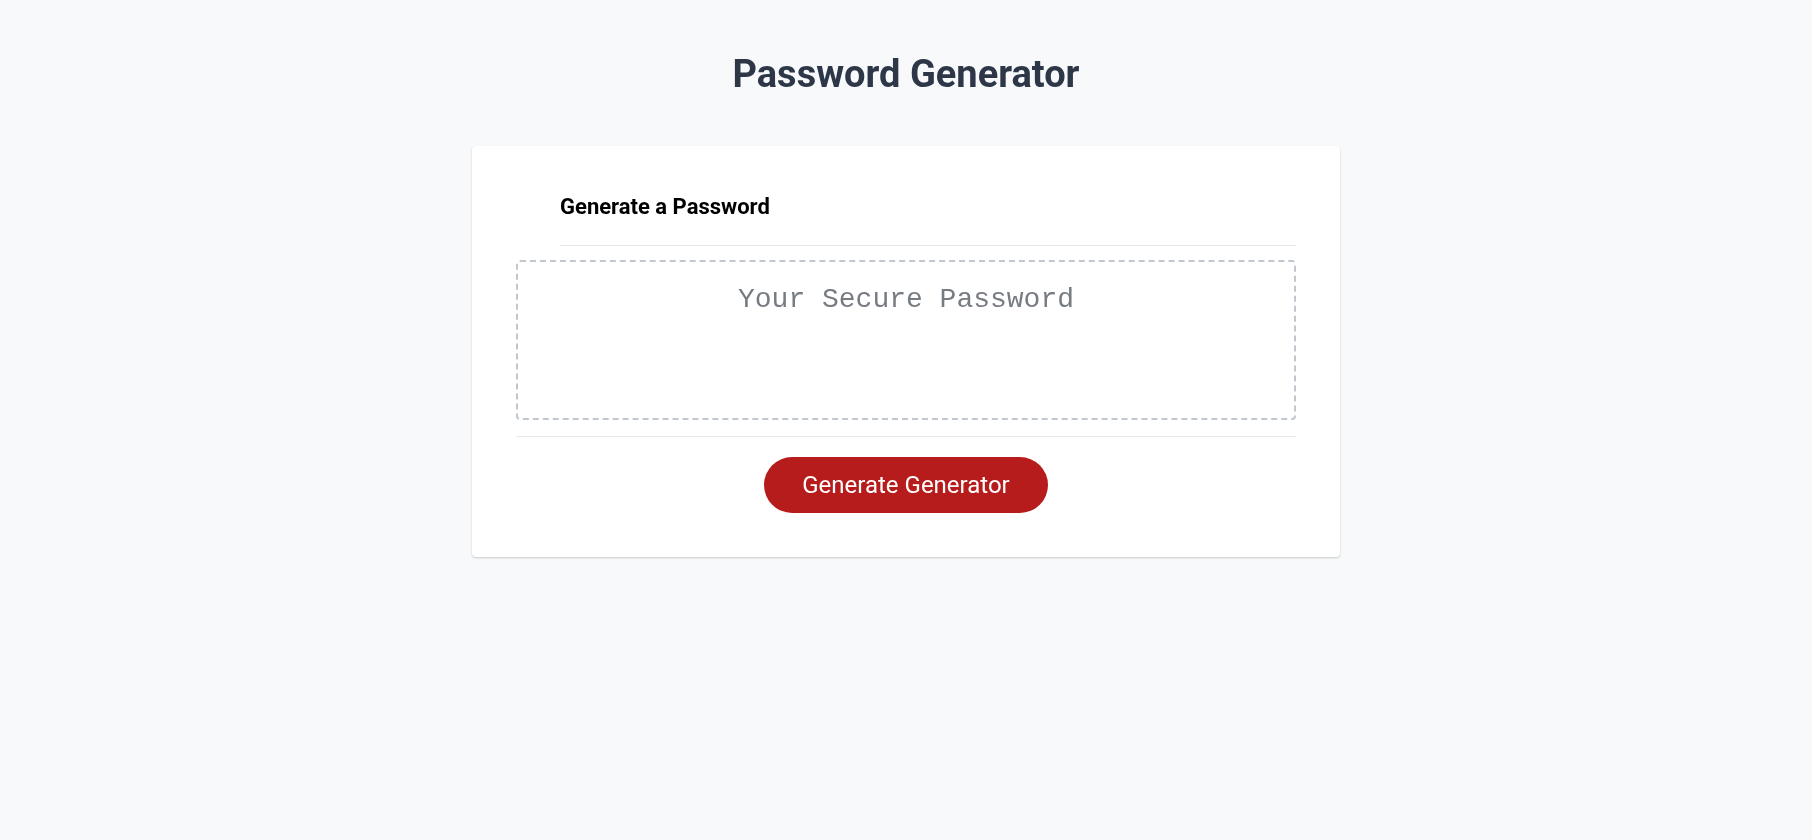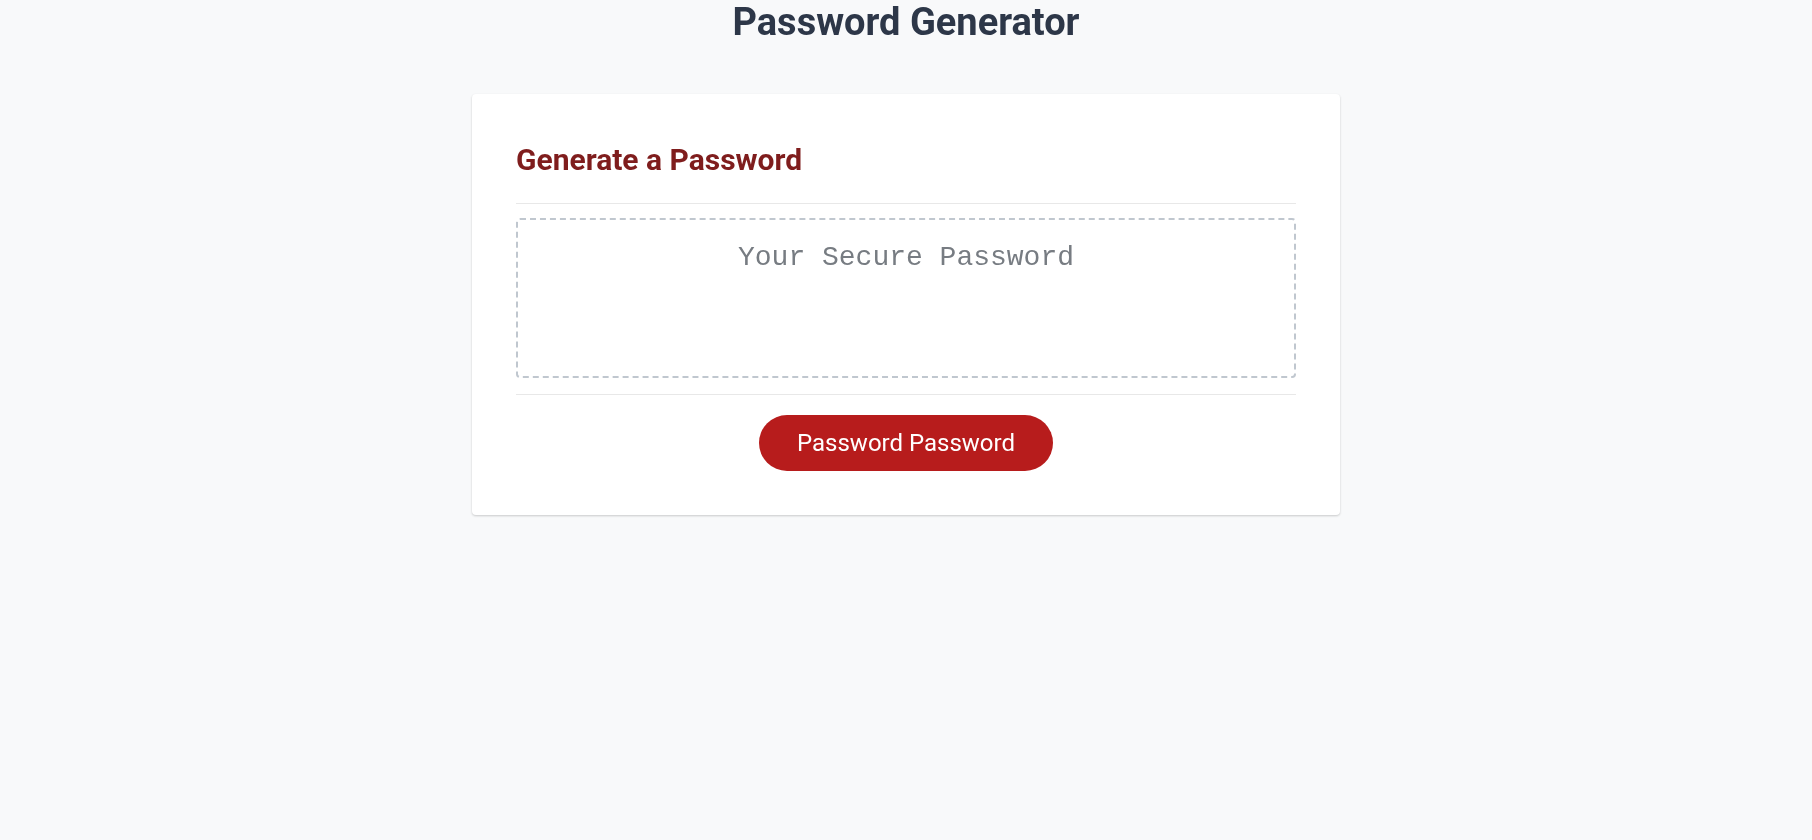--- a/index.html
+++ b/index.html
@@ -12,45 +12,47 @@
       font-family: -apple-system, BlinkMacSystemFont, "Segoe UI", Roboto, "Helvetica Neue", Arial, sans-serif;
       background-color: #f8f9fa;
       width: 1812px;
       height: 840px;
       overflow: hidden;
     }
 
     .wrapper {
       max-width: 1520px;
       margin: 0 auto;
+      padding-top: 52px;
     }
 
     .page-title {
       text-align: center;
       font-size: 38px;
       font-weight: 700;
       color: #2d3748;
       margin-bottom: 50px;
     }
 
     .card {
       background-color: #ffffff;
       max-width: 868px;
       margin: 0 auto;
       border-radius: 4px;
       box-shadow: 0 1px 3px rgba(0,0,0,0.08), 0 1px 2px rgba(0,0,0,0.12);
       padding: 48px 44px 44px 44px;
     }
 
     .card-title {
-      font-size: 30px;
+      font-size: 22px;
       font-weight: 700;
-      color: #7f1d1d;
+      color: #000000;
       padding-bottom: 26px;
       border-bottom: 1px solid #e8e8e8;
+      margin-left: 44px;
     }
 
     .password-output {
       width: 100%;
       height: 160px;
       margin-top: 14px;
       border: 2px dashed #c0c7cf;
       border-radius: 4px;
       font-family: "Courier New", Courier, monospace;
       font-size: 28px;
@@ -97,16 +99,16 @@
   <h1 class="page-title">Password Generator</h1>
 
   <div class="card">
     <h2 class="card-title">Generate a Password</h2>
 
     <textarea class="password-output" readonly="" placeholder="Your Secure Password" style=""></textarea>
 
     <hr class="divider">
 
     <div class="btn-row">
-      <button class="generate-btn">Password Password</button>
+      <button class="generate-btn">Generate Generator</button>
     </div>
   </div>
 </div>
 
 </body></html>

